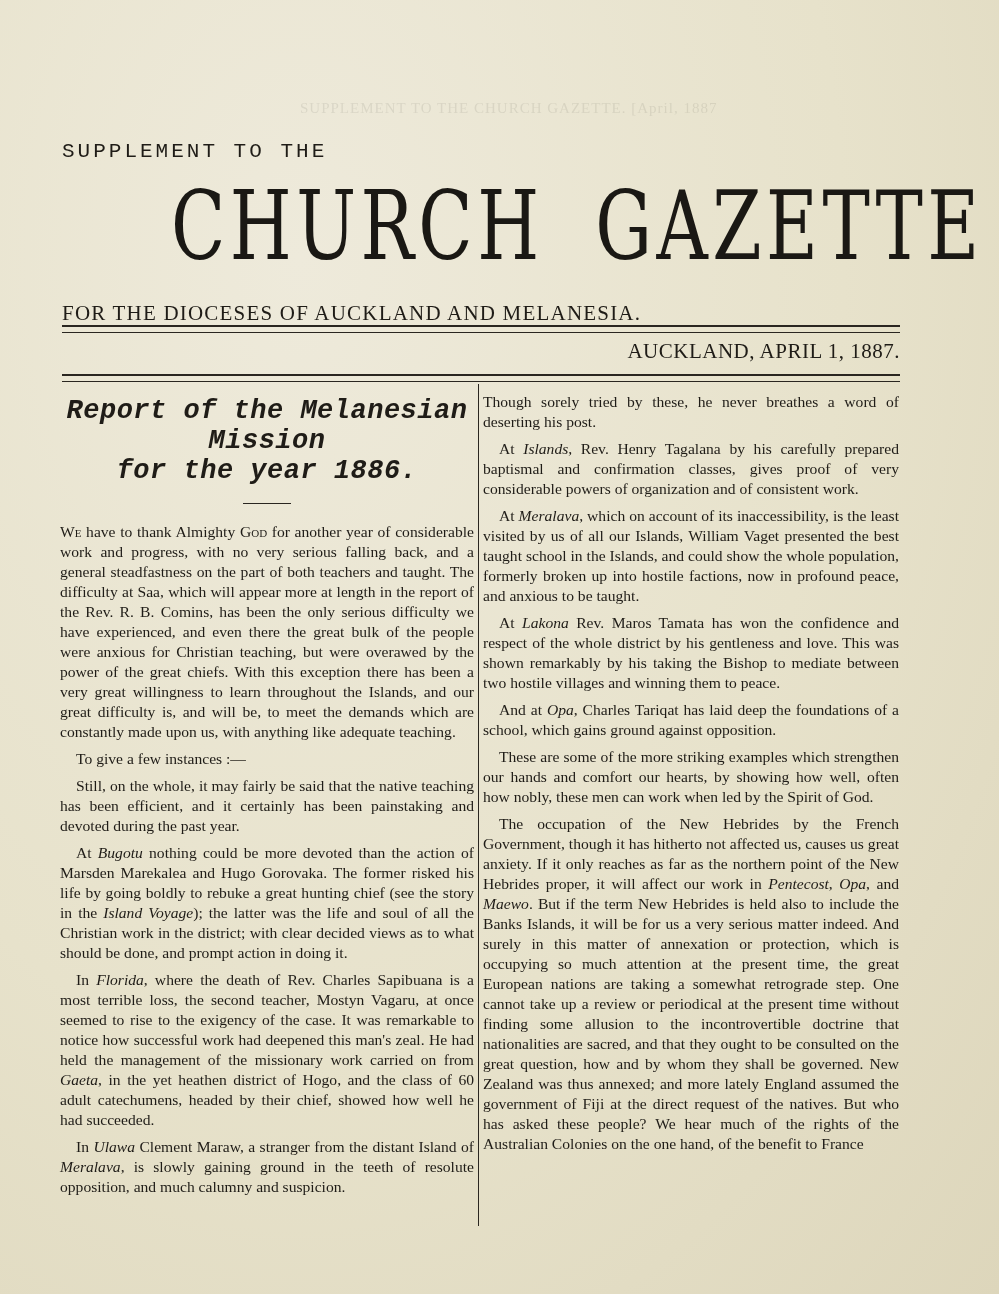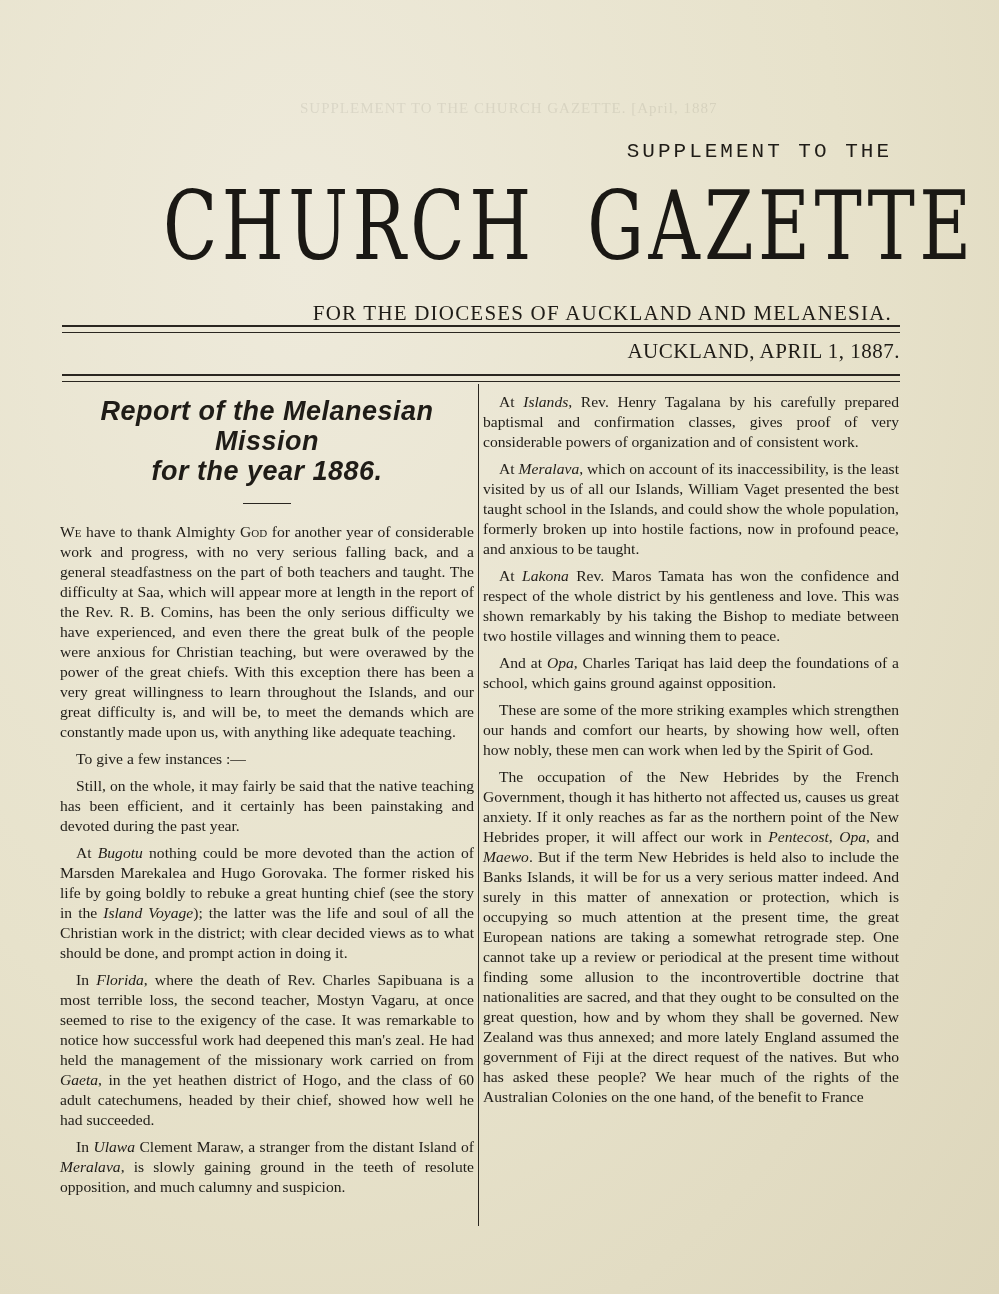--- a/index.html
+++ b/index.html
@@ -9,21 +9,21 @@
     background-image: radial-gradient(ellipse at 30% 20%, #eeeadb 0%, #e7e2cb 55%, #ddd6bb 100%);
     font-family: "Liberation Serif", "DejaVu Serif", serif;
     color: #1f1c17;
     position: relative;
   }
   .page { position: absolute; left: 0; top: 0; width: 999px; height: 1294px; }
   .show-through {
     position: absolute; top: 52px; left: 0; width: 999px; height: 40px;
     color: rgba(60,55,45,0.10); font-size: 15px; letter-spacing: 1px;
   }
-  .masthead { position: absolute; left: 54px; top: 140px; width: 838px; text-align: right; }
+  .masthead { position: absolute; left: 62px; top: 140px; width: 838px; text-align: left; }
   .supplement {
     font-family: "Liberation Mono", "DejaVu Sans Mono", monospace;
     font-size: 21px; letter-spacing: 3px; line-height: 24px; font-weight: normal;
     transform: scaleY(0.95);
   }
   .title {
     margin-top: 10px;
     font-family: "DejaVu Serif", "Liberation Serif", serif;
     font-size: 96px; line-height: 104px; letter-spacing: 6px; font-weight: normal;
     transform: scaleX(0.74); transform-origin: center; white-space: nowrap;
@@ -43,21 +43,21 @@
   }
   .col {
     position: absolute; font-size: 15.6px; line-height: 20px; text-align: justify;
   }
   .col p { margin: 0 0 7px 0; text-indent: 16px; }
   .col p.noindent { text-indent: 0; }
   .left { left: 60px; top: 392px; width: 414px; }
   .right { left: 483px; top: 392px; width: 416px; }
   .divider { position: absolute; left: 478px; top: 384px; width: 1px; height: 842px; background: #2a2620; }
   .report-title {
-    font-family: Liberation Sans, sans-serif;
+    font-family: Liberation Mono, monospace;
     text-align: center; font-size: 27px; line-height: 30px; font-weight: bold;
     font-style: italic; letter-spacing: 0.5px; margin: 4px 0 0 0;
   }
   .short-rule { width: 48px; height: 1px; background: #2a2620; margin: 17px auto 18px auto; }
   .smallcaps { font-variant: small-caps; }
   em { font-style: italic; }
 </style>
 </head>
 <body>
 
@@ -90,20 +90,21 @@
 
     <p class="noindent"><span class="smallcaps">We</span><span> have to thank Almighty </span><span class="smallcaps">God</span><span> for another year of considerable work and progress, with no very serious falling back, and a general steadfastness on the part of both teachers and taught. The difficulty at Saa, which will appear more at length in the report of the Rev. R. B. Comins, has been the only serious difficulty we have experienced, and even there the great bulk of the people were anxious for Christian teaching, but were overawed by the power of the great chiefs. With this exception there has been a very great willingness to learn throughout the Islands, and our great difficulty is, and will be, to meet the demands which are constantly made upon us, with anything like adequate teaching.</span></p>
     <p>To give a few instances :—</p>
     <p>Still, on the whole, it may fairly be said that the native teaching has been efficient, and it certainly has been painstaking and devoted during the past year.</p>
     <p><span>At </span><em>Bugotu</em><span> nothing could be more devoted than the action of Marsden Marekalea and Hugo Gorovaka. The former risked his life by going boldly to rebuke a great hunting chief (see the story in the </span><em>Island Voyage</em><span>); the latter was the life and soul of all the Christian work in the district; with clear decided views as to what should be done, and prompt action in doing it.</span></p>
     <p><span>In </span><em>Florida</em><span>, where the death of Rev. Charles Sapibuana is a most terrible loss, the second teacher, Mostyn Vagaru, at once seemed to rise to the exigency of the case. It was remarkable to notice how successful work had deepened this man's zeal. He had held the management of the missionary work carried on from </span><em>Gaeta</em><span>, in the yet heathen district of Hogo, and the class of 60 adult catechumens, headed by their chief, showed how well he had succeeded.</span></p>
     <p><span>In </span><em>Ulawa</em><span> Clement Maraw, a stranger from the distant Island of </span><em>Meralava</em><span>, is slowly gaining ground in the teeth of resolute opposition, and much calumny and suspicion.</span></p>
   </div>
 
   <div class="col right">
+    <p class="noindent">Though sorely tried by these, he never breathes a word of deserting his post.</p>
     <p><span>At </span><em>Islands</em><span>, Rev. Henry Tagalana by his carefully prepared baptismal and confirmation classes, gives proof of very considerable powers of organization and of consistent work.</span></p>
     <p><span>At </span><em>Meralava</em><span>, which on account of its inaccessibility, is the least visited by us of all our Islands, William Vaget presented the best taught school in the Islands, and could show the whole population, formerly broken up into hostile factions, now in profound peace, and anxious to be taught.</span></p>
     <p><span>At </span><em>Lakona</em><span> Rev. Maros Tamata has won the confidence and respect of the whole district by his gentleness and love. This was shown remarkably by his taking the Bishop to mediate between two hostile villages and winning them to peace.</span></p>
     <p><span>And at </span><em>Opa</em><span>, Charles Tariqat has laid deep the foundations of a school, which gains ground against opposition.</span></p>
     <p>These are some of the more striking examples which strengthen our hands and comfort our hearts, by showing how well, often how nobly, these men can work when led by the Spirit of God.</p>
     <p><span>The occupation of the New Hebrides by the French Government, though it has hitherto not affected us, causes us great anxiety. If it only reaches as far as the northern point of the New Hebrides proper, it will affect our work in </span><em>Pentecost</em><span>, </span><em>Opa</em><span>, and </span><em>Maewo</em><span>. But if the term New Hebrides is held also to include the Banks Islands, it will be for us a very serious matter indeed. And surely in this matter of annexation or protection, which is occupying so much attention at the present time, the great European nations are taking a somewhat retrograde step. One cannot take up a review or periodical at the present time without finding some allusion to the incontrovertible doctrine that nationalities are sacred, and that they ought to be consulted on the great question, how and by whom they shall be governed. New Zealand was thus annexed; and more lately England assumed the government of Fiji at the direct request of the natives. But who has asked these people? We hear much of the rights of the Australian Colonies on the one hand, of the benefit to France</span></p>
   </div>
 
 </div>
 

